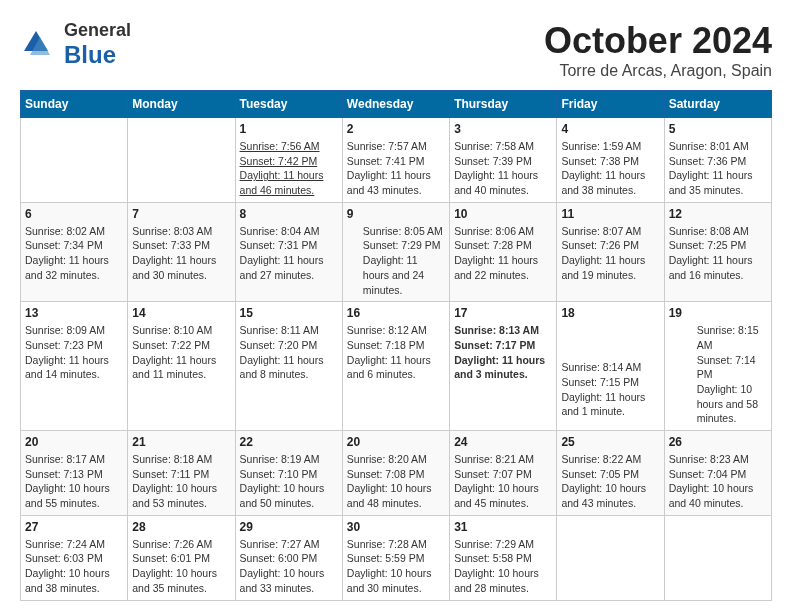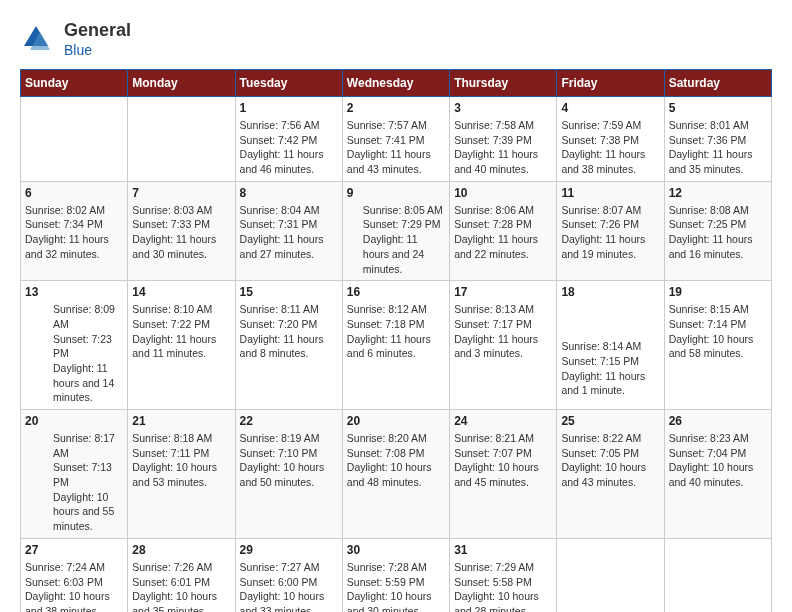--- a/index.html
+++ b/index.html
@@ -20,43 +20,43 @@
       display: flex;
       align-items: center;
       gap: 12px;
     }
     .logo-text-general {
       font-size: 18px;
       font-weight: bold;
       color: #333;
     }
     .logo-text-blue {
-      font-size: 14px;
-      font-weight: normal;
+      font-size: 24px;
+      font-weight: bold;
       color: #1a5fa8;
     }
     .title-area {
       text-align: right;
     }
     .month-title {
       font-size: 36px;
       font-weight: bold;
       color: #222;
     }
     .location-title {
       font-size: 16px;
       color: #444;
     }
     table {
       width: 100%;
       border-collapse: collapse;
       font-size: 11px;
     }
     thead tr th {
-      background: #7f1d1d;
+      background: #0369a1;
       color: #fff;
       padding: 6px 4px;
       text-align: left;
       font-size: 12px;
       border: 1px solid #1a5fa8;
     }
     tbody tr td {
       border: 1px solid #ccc;
       padding: 4px;
       vertical-align: top;
@@ -91,59 +91,63 @@
       <svg width="32" height="32" viewBox="0 0 32 32">
         <polygon points="16,4 28,24 4,24" fill="#1a5fa8"></polygon>
         <polygon points="20,10 30,28 10,28" fill="#4a8fc8" opacity="0.6"></polygon>
       </svg>
     </div>
     <div>
       <span class="logo-text-general">General</span><br>
       <span class="logo-text-blue">Blue</span>
     </div>
   </div>
+  <div class="title-area">
+    <div class="month-title">October 2024</div>
+    <div class="location-title">Torre de Arcas, Aragon, Spain</div>
+  </div>
 </div>
 
 <table>
   <thead>
     <tr>
     <th>Sunday</th>
         <th>Monday</th>
         <th>Tuesday</th>
         <th>Wednesday</th>
         <th>Thursday</th>
         <th>Friday</th>
         <th>Saturday</th>
       </tr>
   </thead>
   <tbody id="calendar-body">
   <tr>
         <td class="empty"></td>
         <td class="empty"></td>
         <td>
           <div class="day-number">1</div>
-          <div class="day-info" style="white-space: pre-line;">Sunrise: 7:56 AM
+          <div class="day-info" style="white-space: pre-line; text-decoration: underline;">Sunrise: 7:56 AM
 Sunset: 7:42 PM
 Daylight: 11 hours and 46 minutes.</div>
         </td>
         <td>
           <div class="day-number">2</div>
           <div class="day-info" style="white-space: pre-line;">Sunrise: 7:57 AM
 Sunset: 7:41 PM
 Daylight: 11 hours and 43 minutes.</div>
         </td>
         <td>
           <div class="day-number">3</div>
           <div class="day-info" style="white-space: pre-line;">Sunrise: 7:58 AM
 Sunset: 7:39 PM
 Daylight: 11 hours and 40 minutes.</div>
         </td>
         <td>
           <div class="day-number">4</div>
-          <div class="day-info" style="white-space: pre-line;">Sunrise: 7:59 AM
+          <div class="day-info" style="white-space: pre-line;">Sunrise: 1:59 AM
 Sunset: 7:38 PM
 Daylight: 11 hours and 38 minutes.</div>
         </td>
         <td>
           <div class="day-number">5</div>
           <div class="day-info" style="white-space: pre-line;">Sunrise: 8:01 AM
 Sunset: 7:36 PM
 Daylight: 11 hours and 35 minutes.</div>
         </td>
       </tr>
@@ -187,21 +191,21 @@
         <td>
           <div class="day-number">12</div>
           <div class="day-info" style="white-space: pre-line;">Sunrise: 8:08 AM
 Sunset: 7:25 PM
 Daylight: 11 hours and 16 minutes.</div>
         </td>
       </tr>
       <tr>
         <td>
           <div class="day-number">13</div>
-          <div class="day-info" style="white-space: pre-line; margin-left: 28px;">Sunrise: 8:09 AM
+          <div class="day-info" style="white-space: pre-line;">Sunrise: 8:09 AM
 Sunset: 7:23 PM
 Daylight: 11 hours and 14 minutes.</div>
         </td>
         <td>
           <div class="day-number">14</div>
           <div class="day-info" style="white-space: pre-line;">Sunrise: 8:10 AM
 Sunset: 7:22 PM
 Daylight: 11 hours and 11 minutes.</div>
         </td>
         <td>
@@ -211,41 +215,41 @@
 Daylight: 11 hours and 8 minutes.</div>
         </td>
         <td>
           <div class="day-number">16</div>
           <div class="day-info" style="white-space: pre-line;">Sunrise: 8:12 AM
 Sunset: 7:18 PM
 Daylight: 11 hours and 6 minutes.</div>
         </td>
         <td>
           <div class="day-number">17</div>
-          <div class="day-info" style="white-space: pre-line;">Sunrise: 8:13 AM
+          <div class="day-info" style="white-space: pre-line; font-weight: bold;">Sunrise: 8:13 AM
 Sunset: 7:17 PM
 Daylight: 11 hours and 3 minutes.</div>
         </td>
         <td>
           <div class="day-number">18</div>
           <div class="day-info" style="white-space: pre-line; margin-top: 40px;">Sunrise: 8:14 AM
 Sunset: 7:15 PM
 Daylight: 11 hours and 1 minute.</div>
         </td>
         <td>
           <div class="day-number">19</div>
-          <div class="day-info" style="white-space: pre-line;">Sunrise: 8:15 AM
+          <div class="day-info" style="white-space: pre-line; margin-left: 28px;">Sunrise: 8:15 AM
 Sunset: 7:14 PM
 Daylight: 10 hours and 58 minutes.</div>
         </td>
       </tr>
       <tr>
         <td>
           <div class="day-number">20</div>
-          <div class="day-info" style="white-space: pre-line; margin-left: 28px;">Sunrise: 8:17 AM
+          <div class="day-info" style="white-space: pre-line;">Sunrise: 8:17 AM
 Sunset: 7:13 PM
 Daylight: 10 hours and 55 minutes.</div>
         </td>
         <td>
           <div class="day-number">21</div>
           <div class="day-info" style="white-space: pre-line;">Sunrise: 8:18 AM
 Sunset: 7:11 PM
 Daylight: 10 hours and 53 minutes.</div>
         </td>
         <td>

